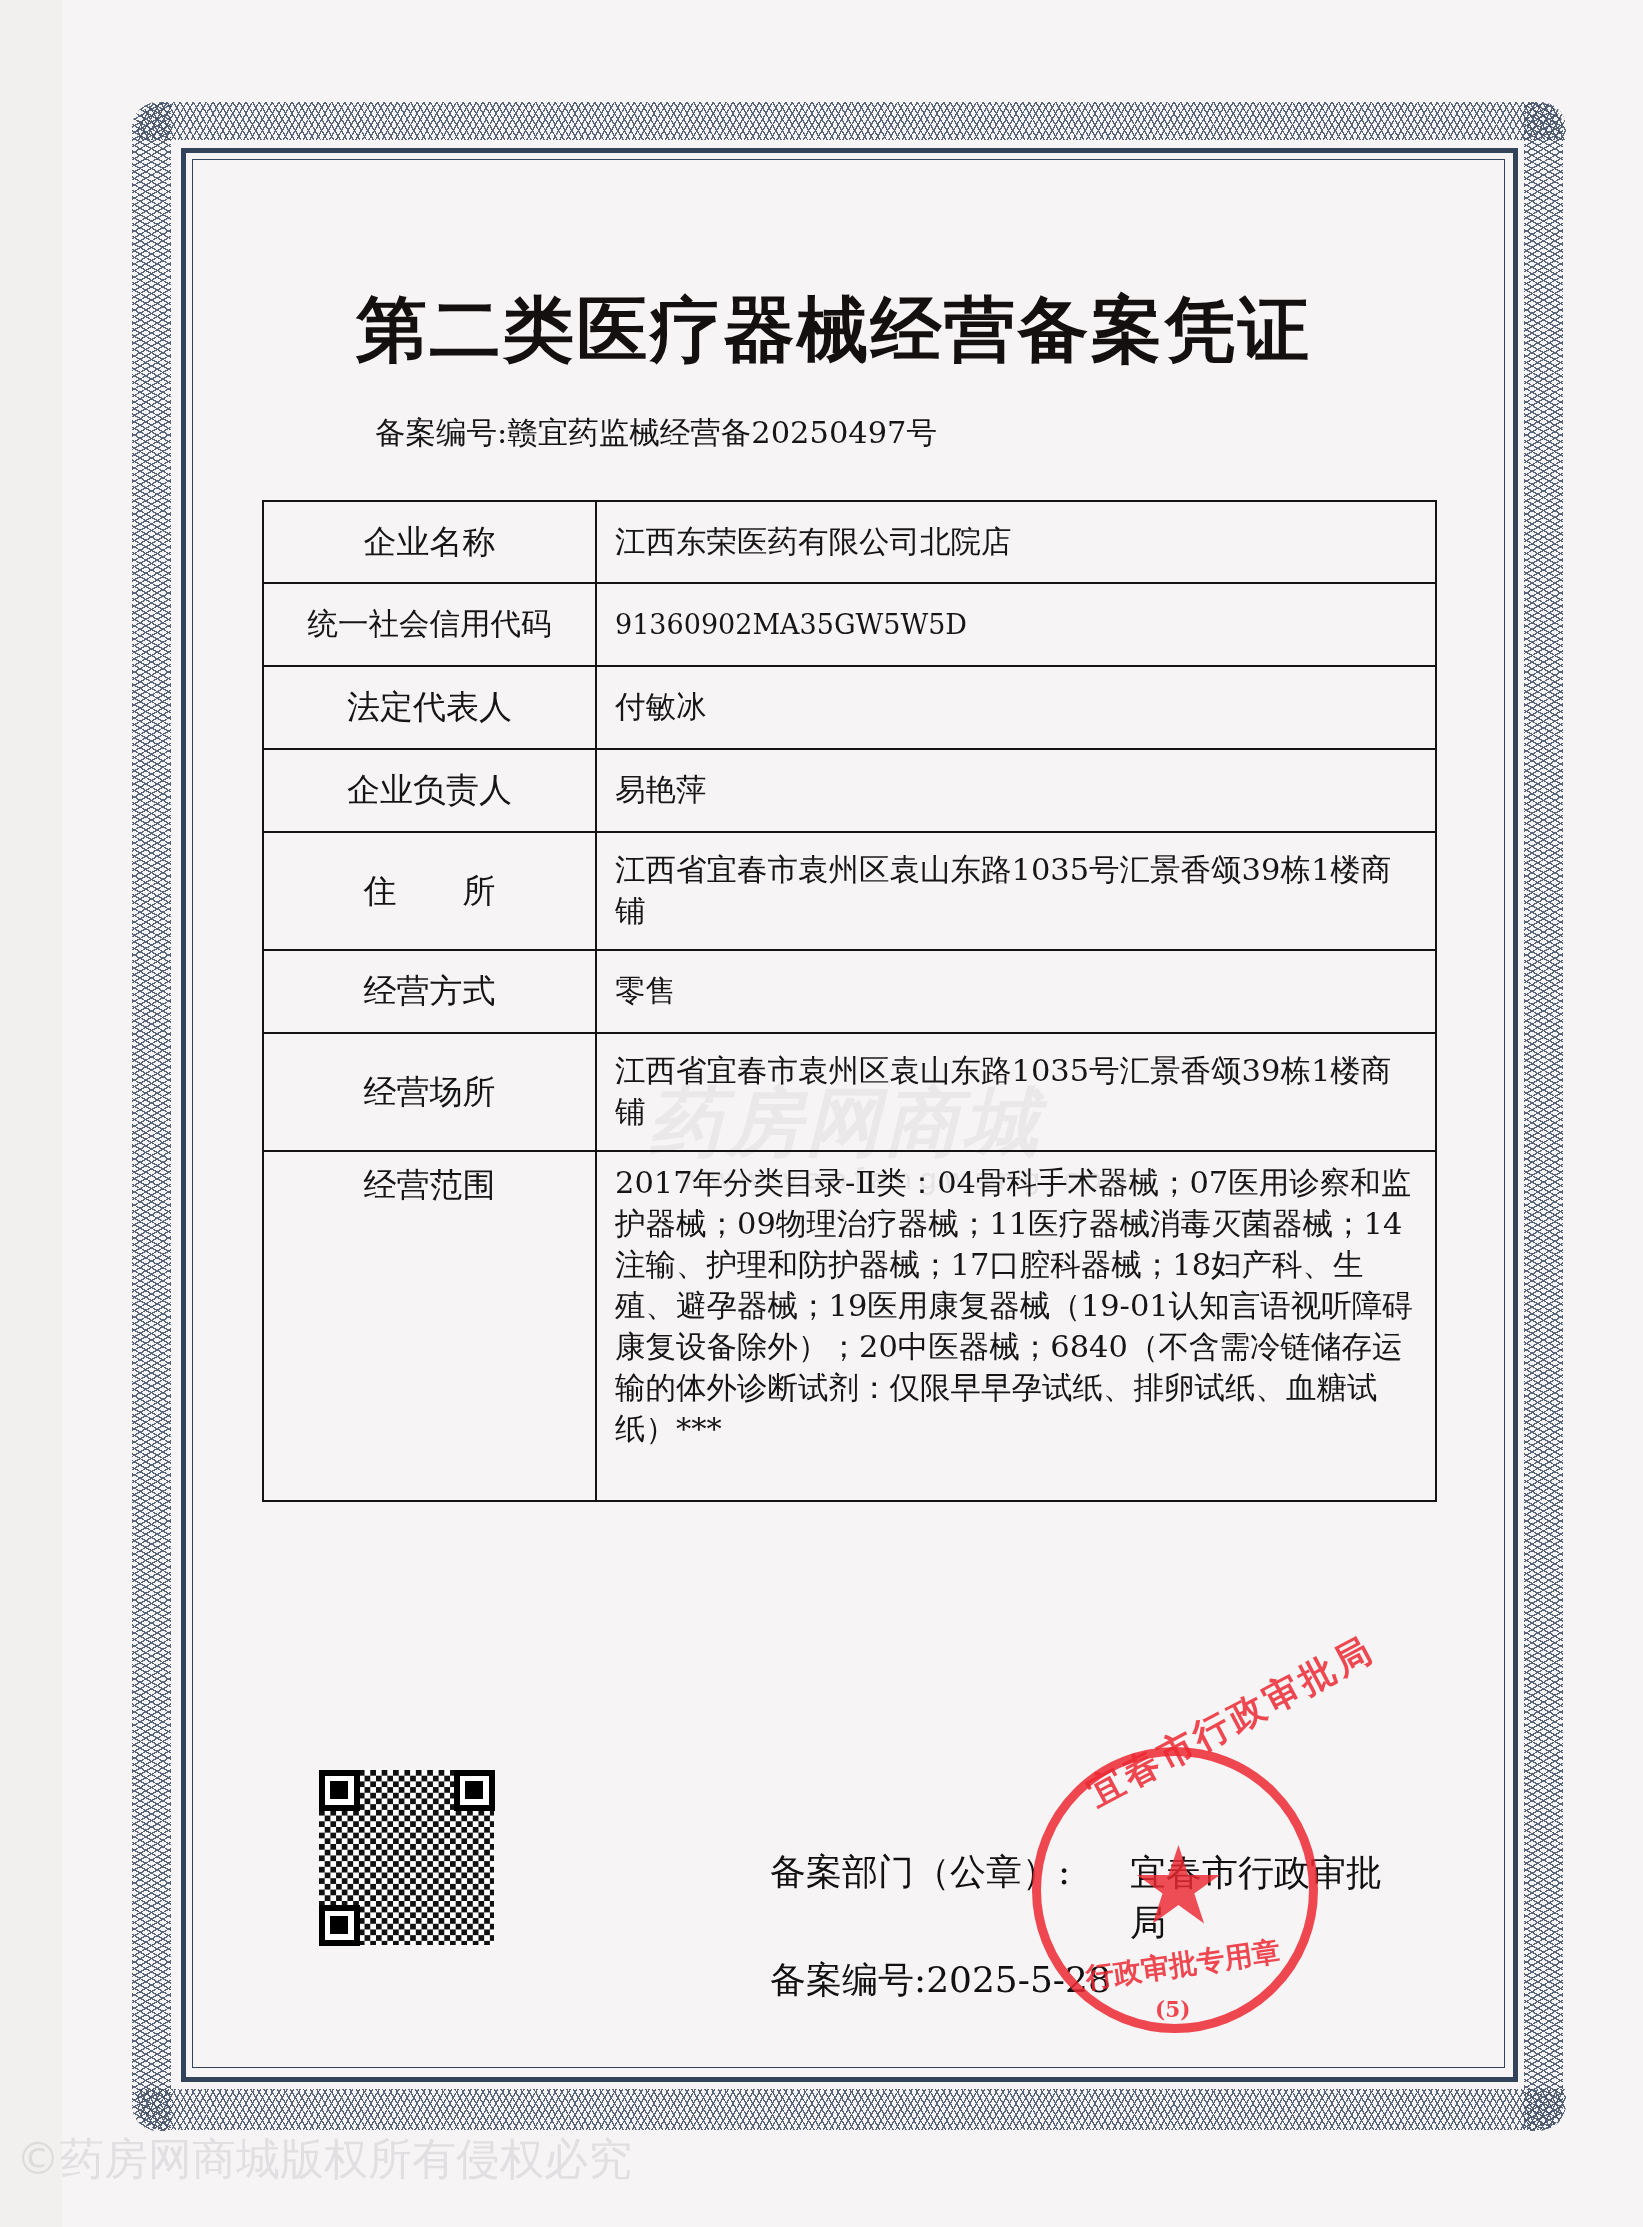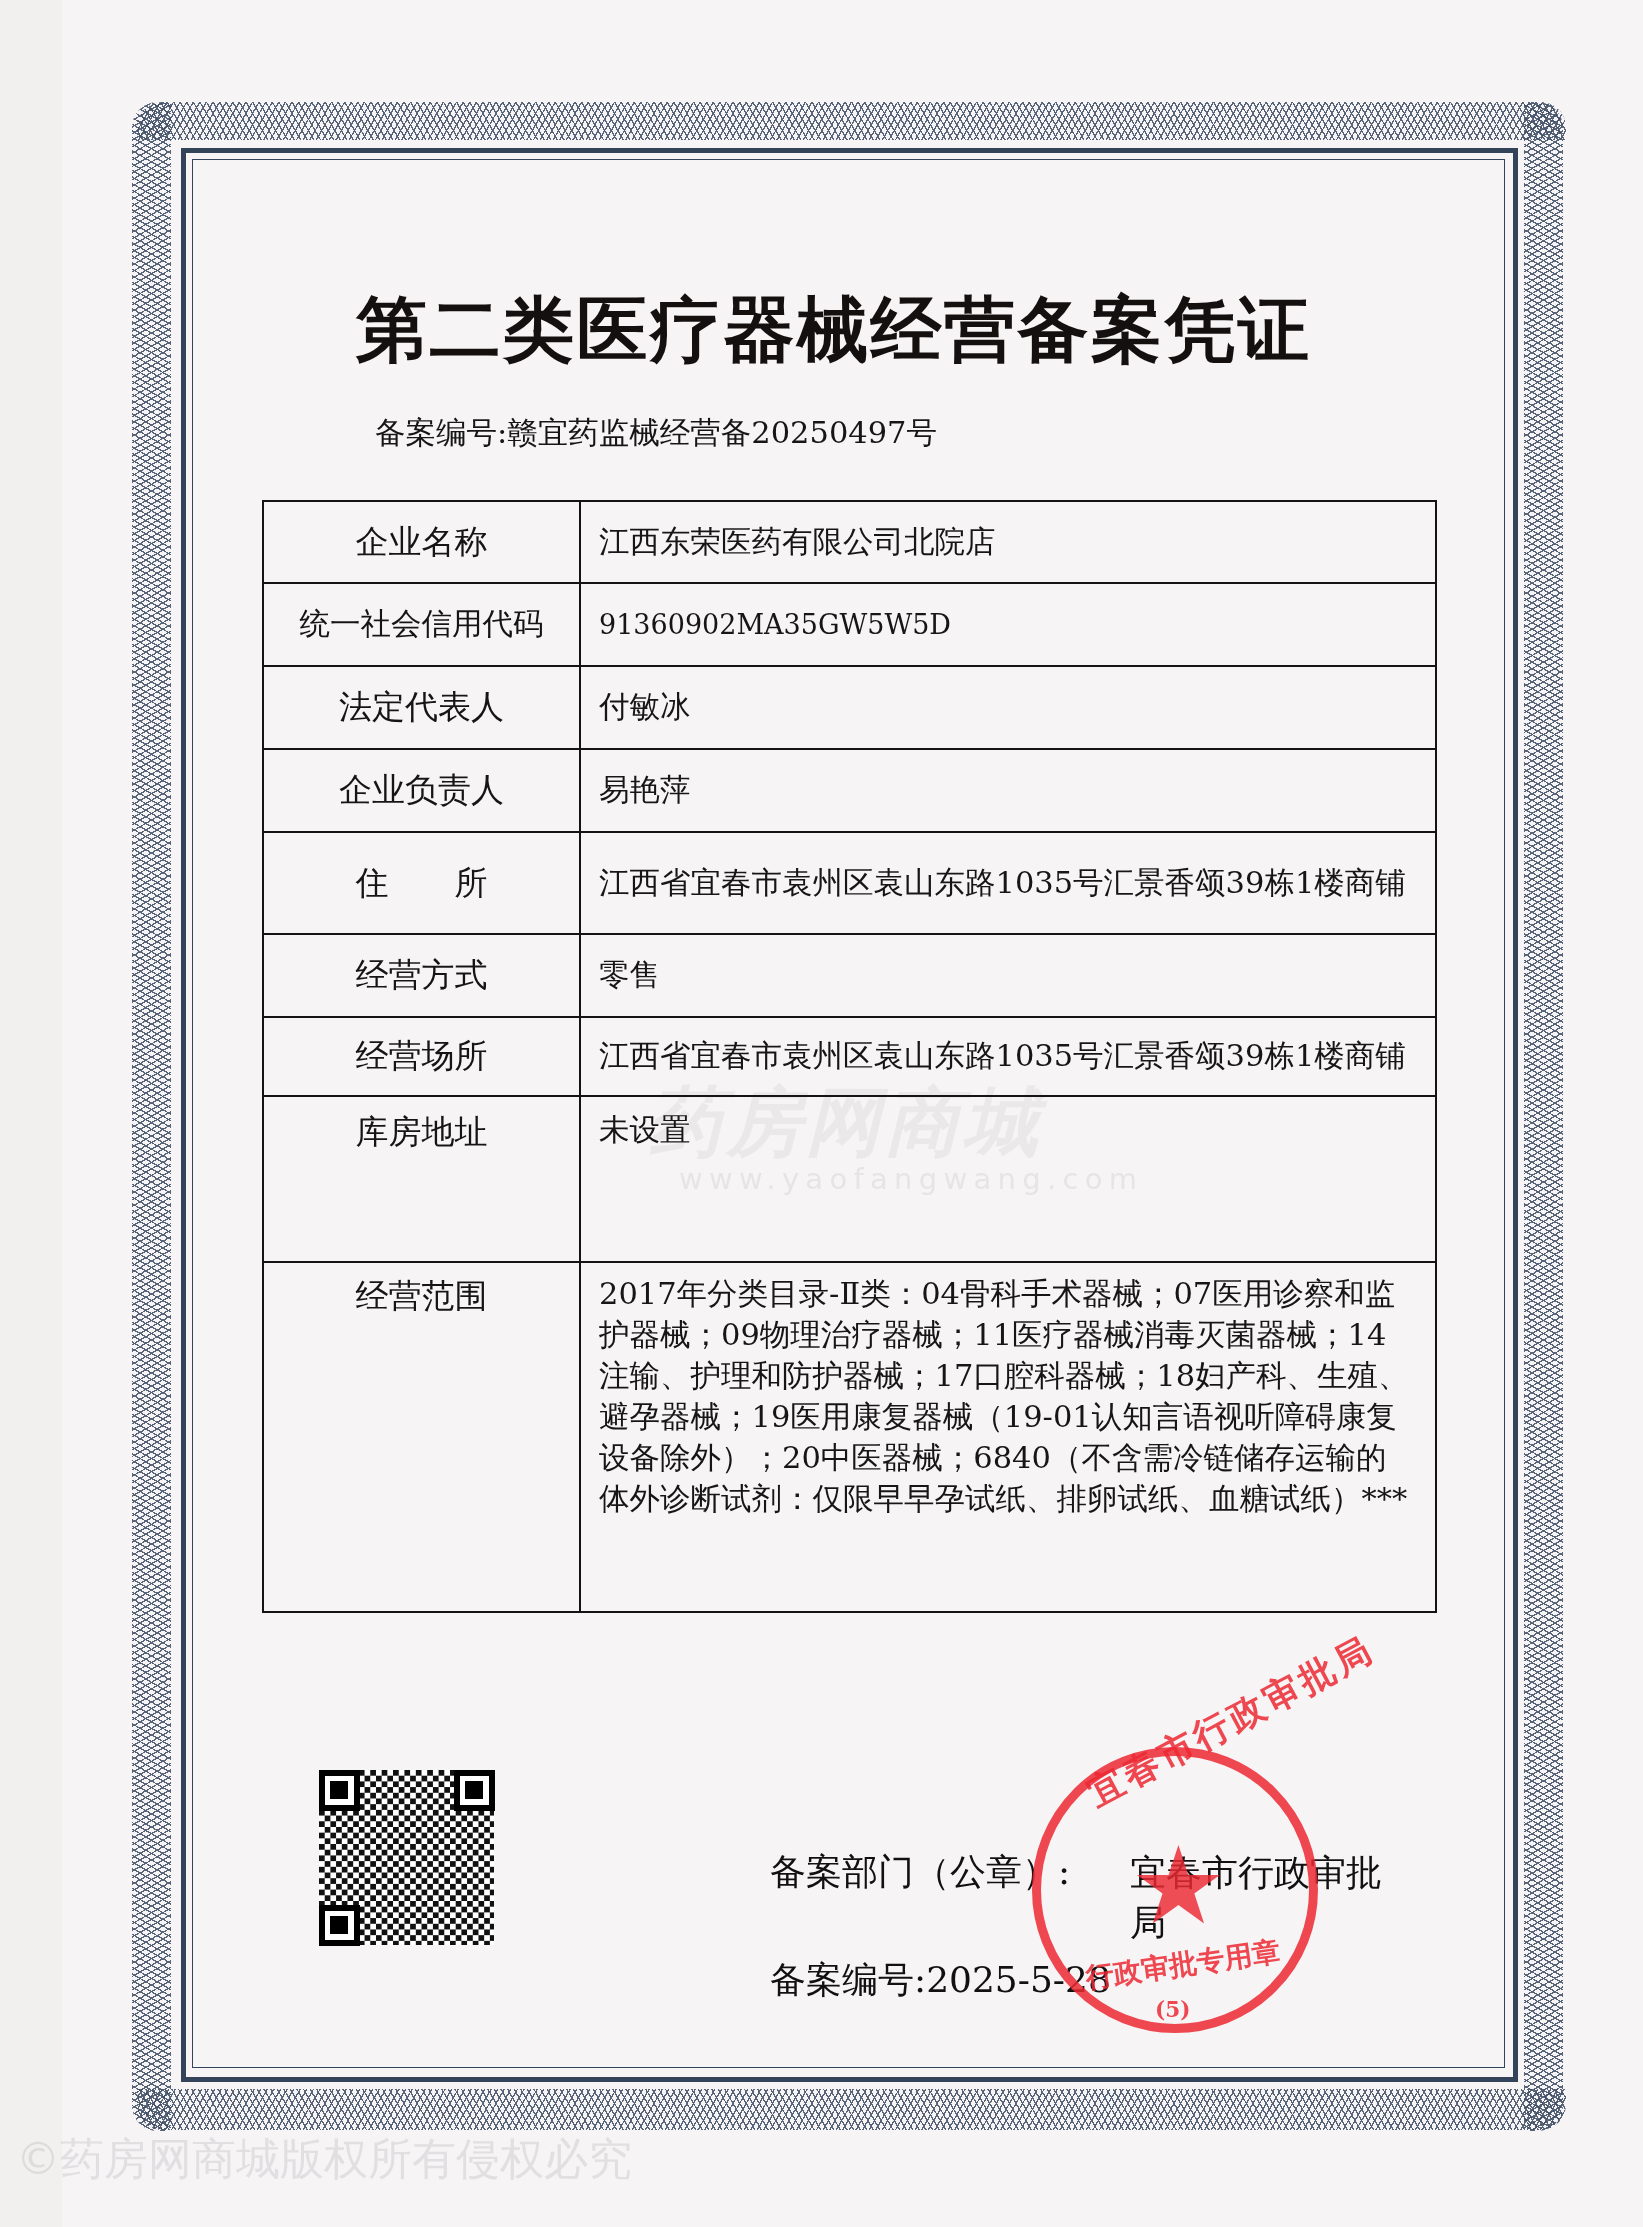--- a/index.html
+++ b/index.html
@@ -51,21 +51,21 @@
   .record-no {
     position: absolute; left: 375px; top: 413px;
     font-size: 30.5px; white-space: nowrap; color: #161616;
   }
 
   table.info {
     position: absolute; left: 262px; top: 500px; width: 1175px;
     border-collapse: collapse; table-layout: fixed;
   }
   table.info td {
-    border: 2.5px solid #141414; padding: 9px; vertical-align: middle;
+    border: 2.5px solid #141414; padding: 17px; vertical-align: middle;
   }
   table.info td.label {
     width: 297px; text-align: center; font-size: 33px; font-family: "DejaVu Sans", sans-serif; color: #151515;
   }
   table.info td.value {
     padding-left: 18px; font-size: 30.5px; color: #161616;
   }
   td.value.small { font-size: 24px; }
   .r1 { height: 82px; } .r2 { height: 83px; } .r3 { height: 83px; }
   .r4 { height: 83px; } .r5 { height: 102px; } .r6 { height: 83px; }
@@ -171,24 +171,20 @@
     <td class="value small">江西省宜春市袁州区袁山东路1035号汇景香颂39栋1楼商铺</td>
   </tr>
   <tr class="r6">
     <td class="label">经营方式</td>
     <td class="value">零售</td>
   </tr>
   <tr class="r7">
     <td class="label">经营场所</td>
     <td class="value small">江西省宜春市袁州区袁山东路1035号汇景香颂39栋1楼商铺</td>
   </tr>
-  <tr class="r8">
-    <td class="label">库房地址</td>
-    <td class="value">未设置</td>
-  </tr>
   <tr class="r9">
     <td class="label top">经营范围</td>
     <td class="value top">2017年分类目录-Ⅱ类：04骨科手术器械；07医用诊察和监护器械；09物理治疗器械；11医疗器械消毒灭菌器械；14注输、护理和防护器械；17口腔科器械；18妇产科、生殖、避孕器械；19医用康复器械（19-01认知言语视听障碍康复设备除外）；20中医器械；6840（不含需冷链储存运输的体外诊断试剂：仅限早早孕试纸、排卵试纸、血糖试纸）***</td>
   </tr>
 </tbody>
   </table>
 
 <div class="qr">
   <div class="finder" style="left:0;top:0;"></div>
   <div class="finder" style="left:135px;top:0;"></div>

